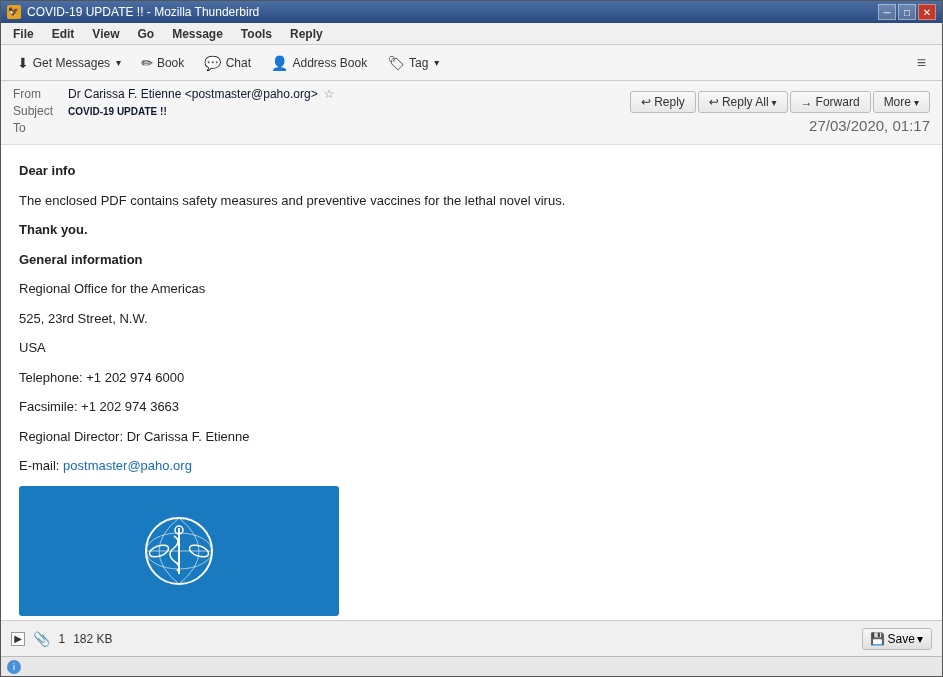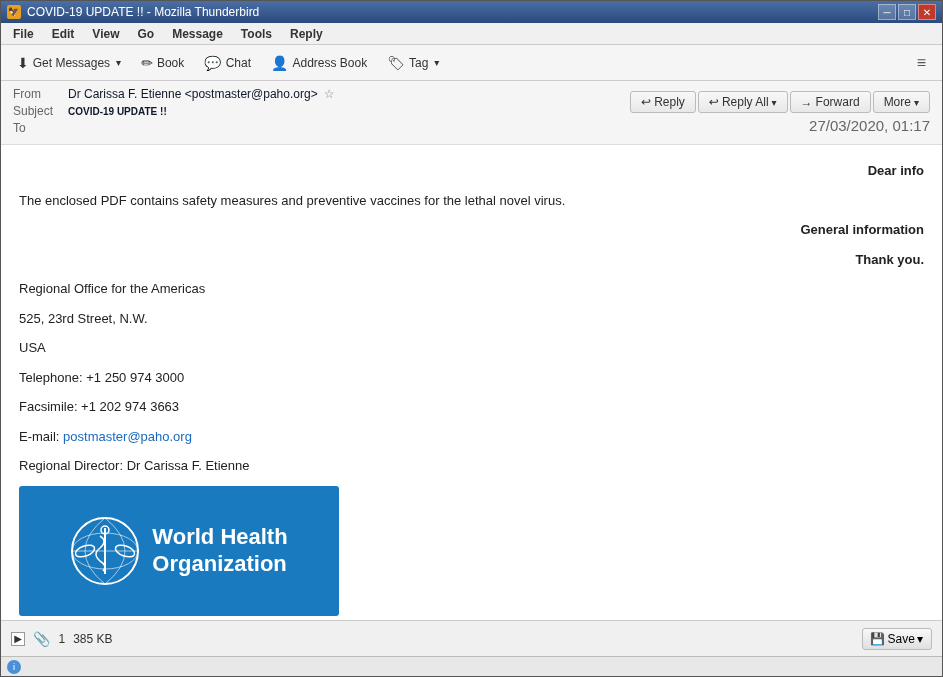--- a/index.html
+++ b/index.html
@@ -193,21 +193,21 @@
       padding: 16px 18px;
       flex: 1;
       overflow-y: auto;
       font-size: 13px;
       line-height: 1.5;
       color: #222;
       height: calc(677px - 22px - 22px - 36px - 72px - 36px);
     }
 
     .email-body p { margin-bottom: 10px; }
-    .email-body .bold { font-weight: bold; text-align: right; }
+    .email-body .bold { font-weight: bold; }
 
     .who-banner {
       background: #1a7abf;
       width: 320px;
       height: 130px;
       border-radius: 3px;
       display: flex;
       align-items: center;
       justify-content: center;
       gap: 12px;
@@ -384,65 +384,61 @@
           </button>
         </div>
         <span class="email-date">27/03/2020, 01:17</span>
       </div>
     </div>
   </div>
 
   <div class="email-body">
     <p class="bold">Dear info</p>
     <p>The enclosed PDF contains safety measures and preventive vaccines for the lethal novel virus.</p>
+    <p class="bold">Thank you.</p>
     <p class="bold">General information</p>
-    <p class="bold">Thank you.</p>
     <p>Regional Office for the Americas</p>
     <p>525, 23rd Street, N.W.</p>
     <p>USA</p>
-    <p>Telephone:  +1 250 974 3000</p>
+    <p>Telephone:  +1 202 974 6000</p>
     <p>Facsimile:  +1 202 974 3663</p>
+    <p>Regional Director: Dr Carissa F. Etienne</p>
     <p>
       <span>E-mail:</span>
       <a href="#" class="email-link">postmaster@paho.org</a>
     </p>
-    <p>Regional Director: Dr Carissa F. Etienne</p>
 
     <div class="who-banner">
 
       <svg class="who-logo" viewBox="0 0 70 70" xmlns="http://www.w3.org/2000/svg">
         <circle cx="35" cy="35" r="33" fill="none" stroke="white" stroke-width="2"></circle>
 
         <ellipse cx="15" cy="35" rx="10" ry="5" fill="none" stroke="white" stroke-width="1.5" transform="rotate(-20,15,35)"></ellipse>
         <ellipse cx="55" cy="35" rx="10" ry="5" fill="none" stroke="white" stroke-width="1.5" transform="rotate(20,55,35)"></ellipse>
 
         <line x1="35" y1="12" x2="35" y2="58" stroke="white" stroke-width="2"></line>
 
         <path d="M30,20 Q38,25 30,32 Q22,38 30,45 Q38,50 33,55" fill="none" stroke="white" stroke-width="1.5"></path>
 
         <circle cx="35" cy="14" r="4" fill="none" stroke="white" stroke-width="1.5"></circle>
 
         <ellipse cx="35" cy="35" rx="33" ry="18" fill="none" stroke="white" stroke-width="1" opacity="0.6"></ellipse>
         <line x1="2" y1="35" x2="68" y2="35" stroke="white" stroke-width="1" opacity="0.6"></line>
         <path d="M35,2 Q55,18 55,35 Q55,52 35,68" fill="none" stroke="white" stroke-width="1" opacity="0.6"></path>
         <path d="M35,2 Q15,18 15,35 Q15,52 35,68" fill="none" stroke="white" stroke-width="1" opacity="0.6"></path>
       </svg>
-      <div class="who-text">
-        <span>World Health</span><br>
-        <span>Organization</span>
-      </div>
     </div>
 
   </div>
 
   <div class="attachment-bar">
     <div class="attachment-toggle">▶</div>
     <span class="attachment-icon">📎</span>
     <span>1</span>
-    <span>385 KB</span>
+    <span>182 KB</span>
     <div class="attachment-spacer"></div>
     <button class="save-btn">
       <span>💾</span>
       <span>Save</span>
       <span>▾</span>
     </button>
   </div>
 
   <div class="status-bar">
     <div class="status-icon">i</div>

